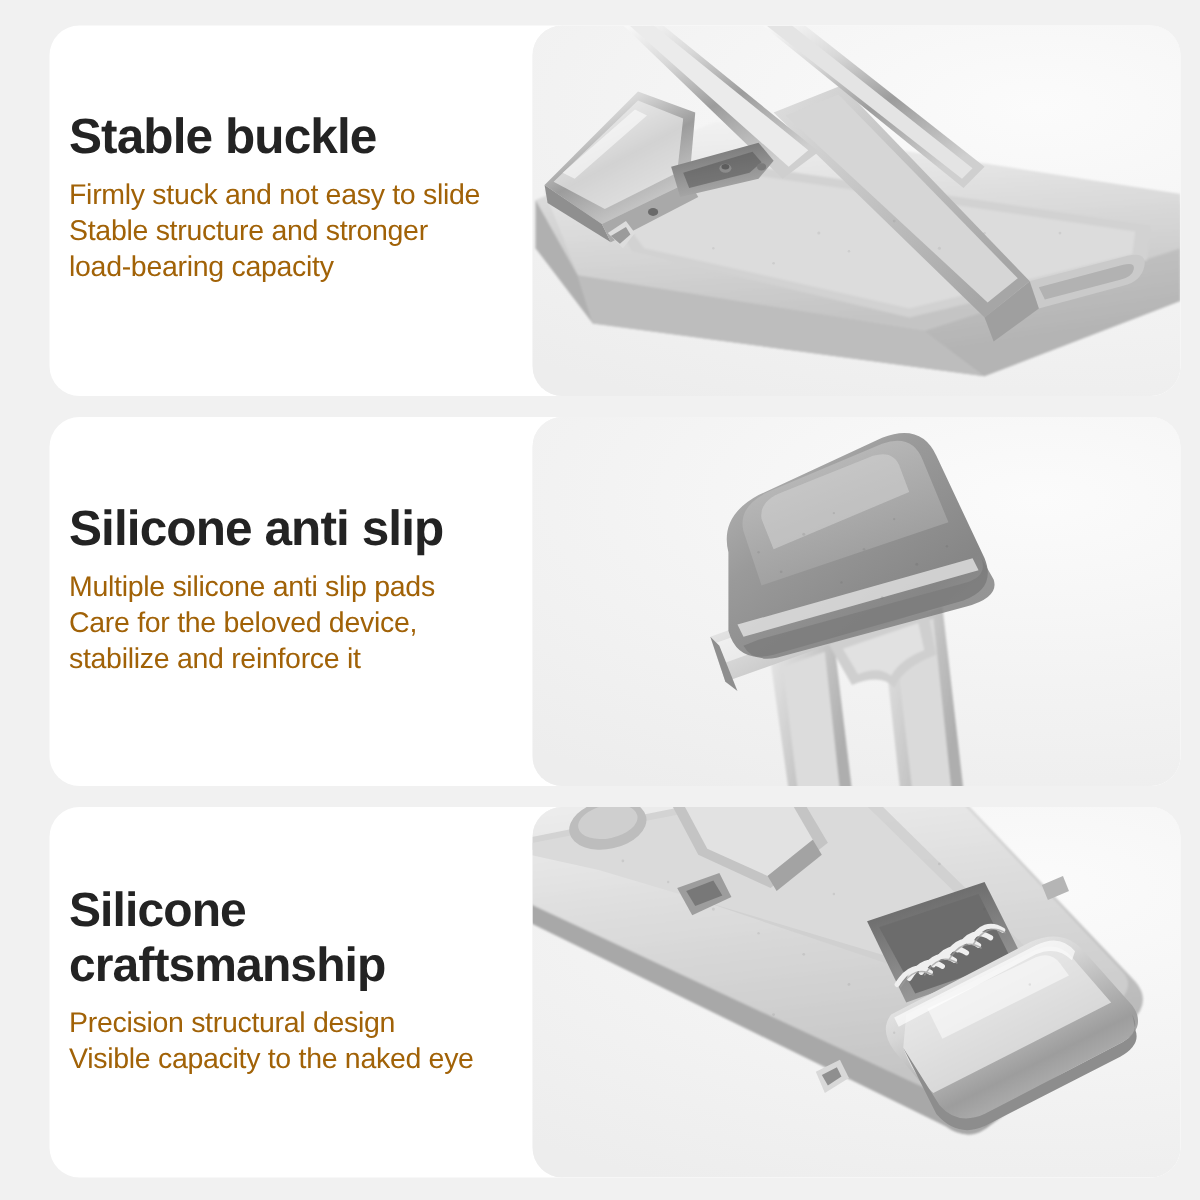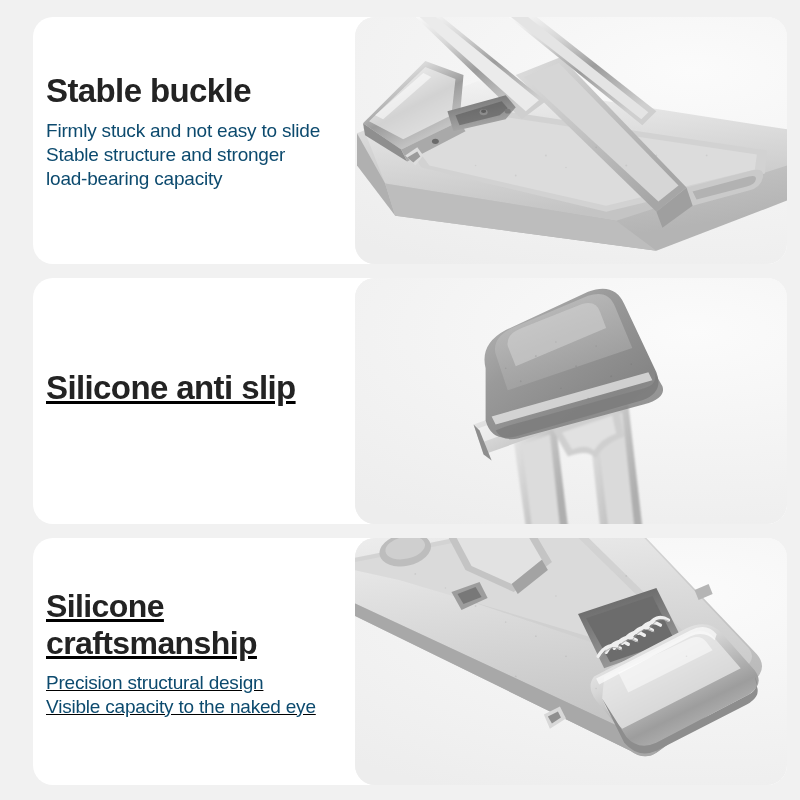--- a/index.html
+++ b/index.html
@@ -53,21 +53,21 @@
     letter-spacing: -0.6px;
     color: #232323;
     margin-bottom: 9px;
   }
 
   .card-title.two-line { font-size: 32px; line-height: 1.15; }
 
   .card-desc {
     font-size: 19px;
     line-height: 24px;
-    color: #0c4a6e;
+    color: #a16207;
     letter-spacing: -0.2px;
     white-space: pre-line;
   }
 
   
   .card-photo {
     position: relative;
     flex: 1 1 auto;
     border-radius: 20px;
     background: #f2f2f2;
@@ -77,21 +77,21 @@
   .photo-stage {
     position: absolute;
     inset: 0;
     background:
       radial-gradient(120% 90% at 78% 22%, #fbfbfb 0%, #f3f3f3 55%, #ededed 100%);
   }
 
   .photo-stage svg { position: absolute; inset: 0; width: 100%; height: 100%; display: block; }
 
   
-  .card + .card { margin-top: 0; text-decoration: underline; }
+  .card + .card { margin-top: 0; }
 </style>
 </head>
 <body>
 
 <div class="page">
 
   <div class="card">
     <div class="card-text">
       <div class="card-title">Stable buckle</div>
       <div class="card-desc">Firmly stuck and not easy to slide
@@ -194,20 +194,23 @@
               <circle cx="350" cy="140" r="0.9"></circle>
           </g>
         </svg>
       </div>
     </div>
   </div>
 
   <div class="card">
     <div class="card-text">
       <div class="card-title">Silicone anti slip</div>
+      <div class="card-desc">Multiple silicone anti slip pads
+Care for the beloved device,
+stabilize and reinforce it</div>
     </div>
     <div class="card-photo">
       <div class="photo-stage">
         <svg viewBox="0 0 430 250" preserveAspectRatio="xMidYMid slice">
           <defs>
             <linearGradient id="sil" x1="0.05" y1="0" x2="0.95" y2="1">
               <stop offset="0" stop-color="#b9b9b9"></stop>
               <stop offset="0.35" stop-color="#9a9a9a"></stop>
               <stop offset="0.75" stop-color="#868686"></stop>
               <stop offset="1" stop-color="#949494"></stop>

